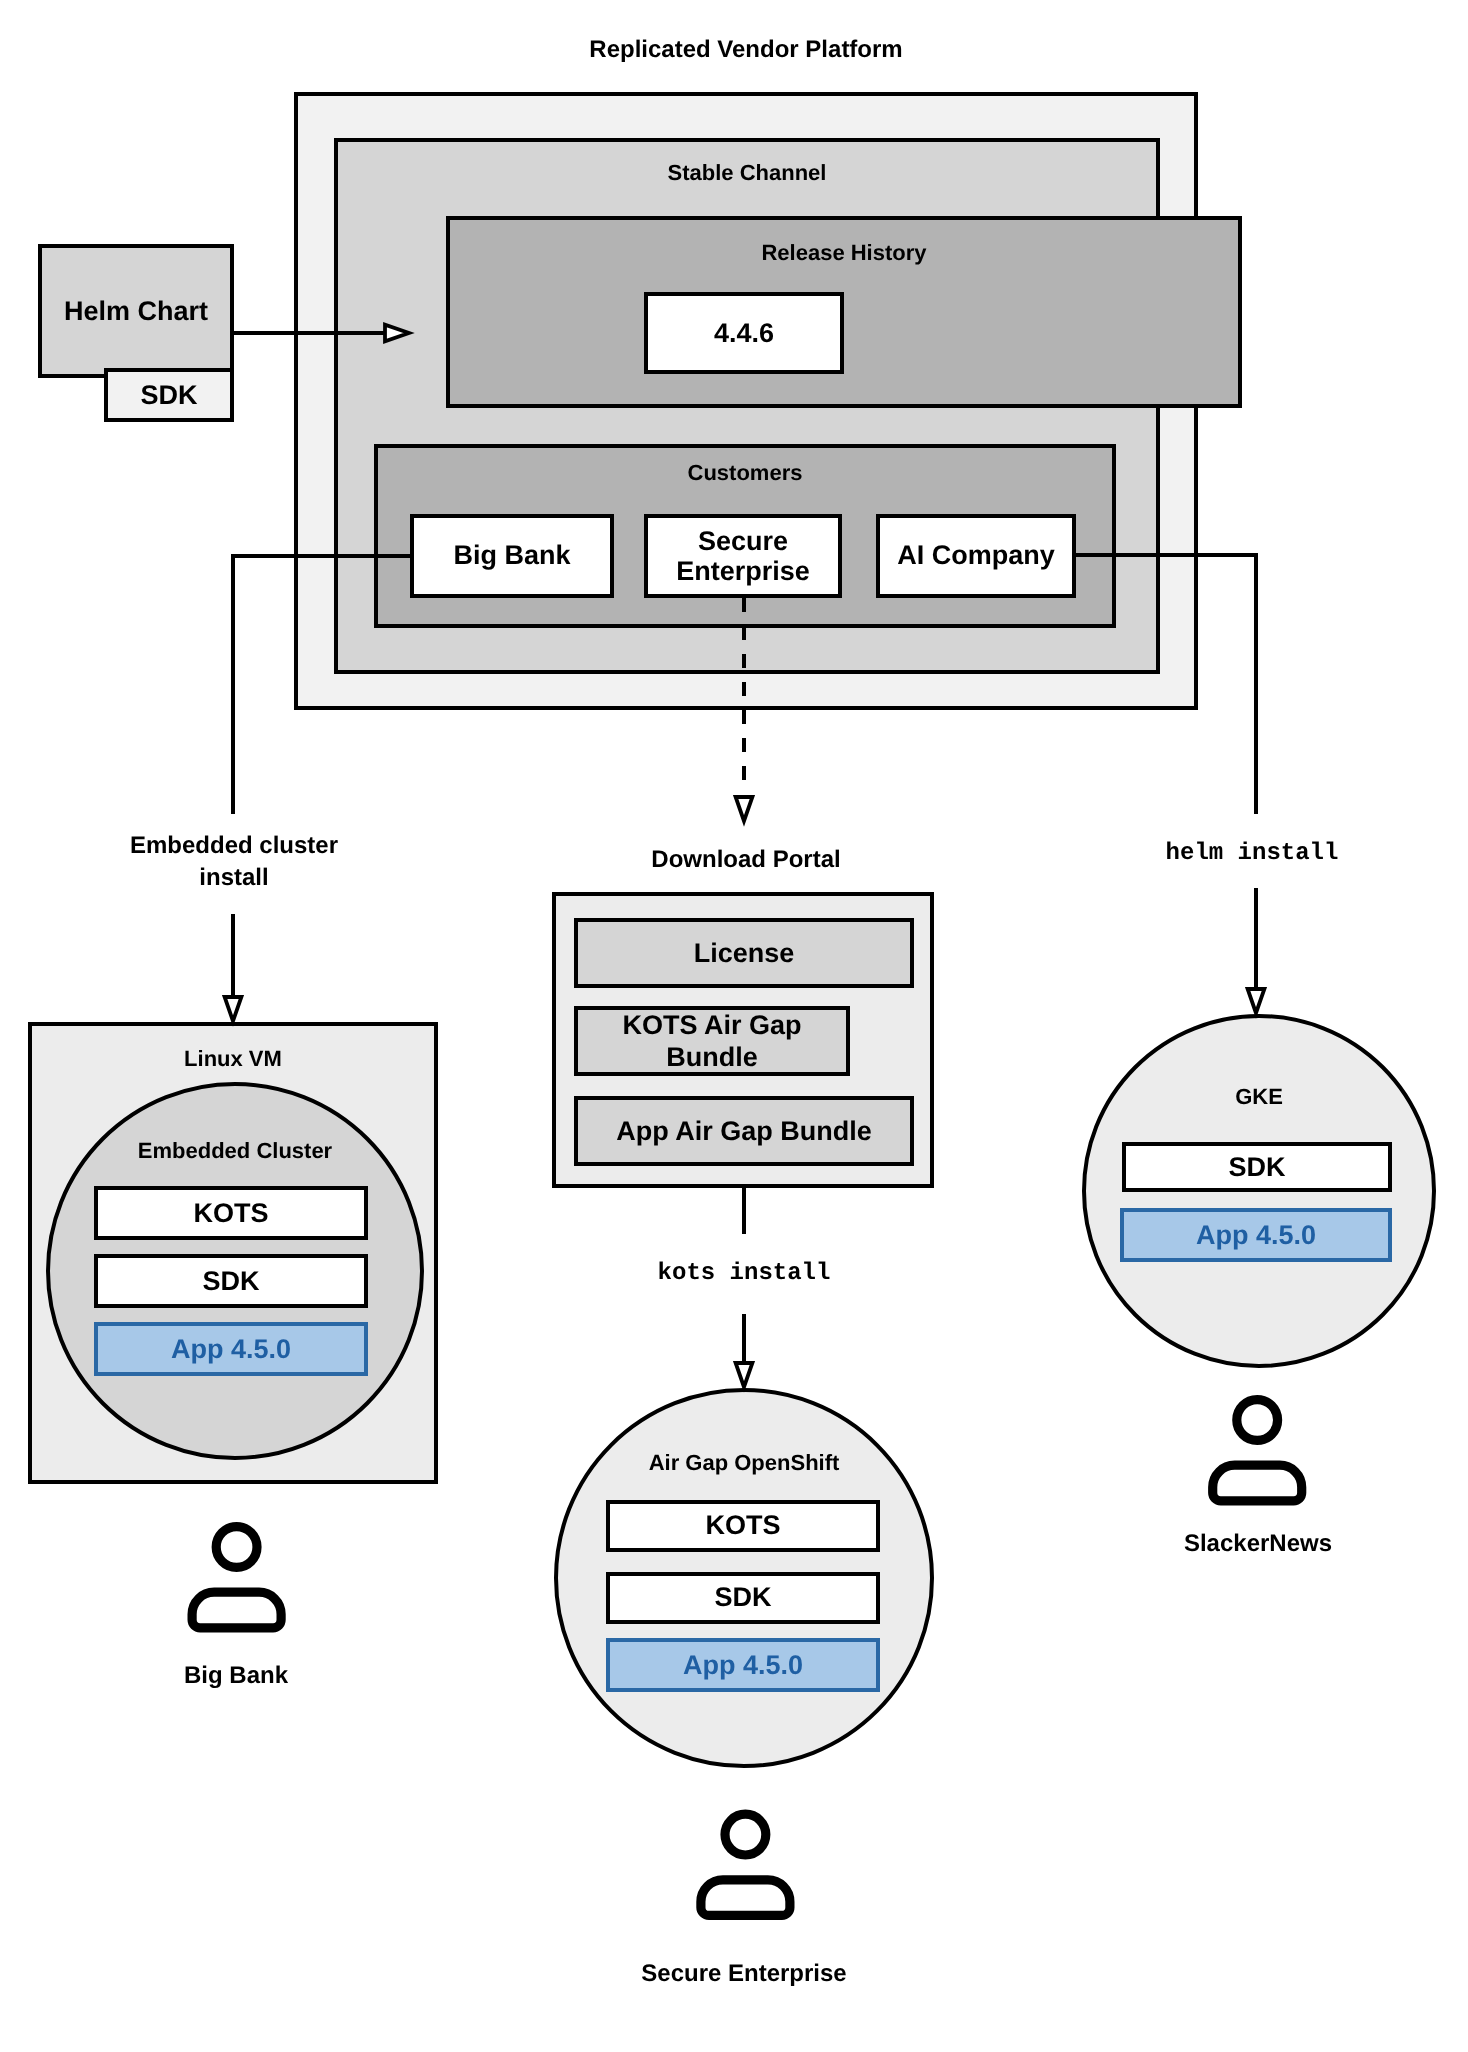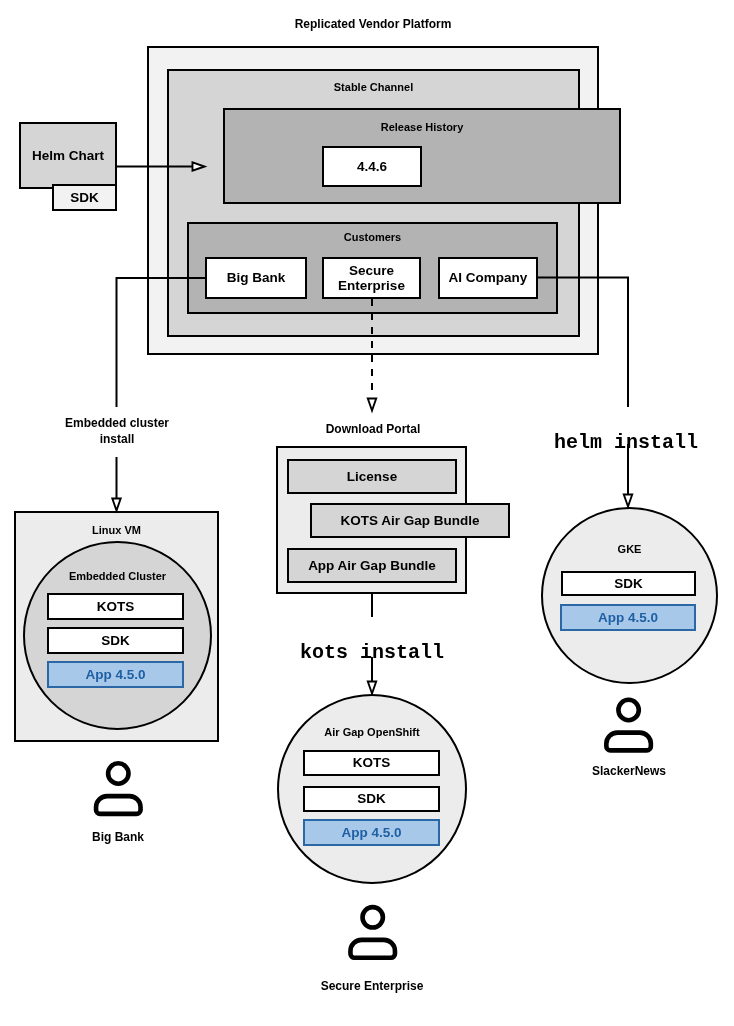--- a/index.html
+++ b/index.html
@@ -37,23 +37,22 @@
     position: absolute;
     text-align: center;
     font-size: 12px;
     line-height: 15.5px;
     transform: translate(-50%, -50%);
     white-space: nowrap;
   }
   .wraplabel { white-space: normal; }
   .mono {
     font-family: "Liberation Mono", monospace;
-    font-size: 20px;
+    font-size: 12px;
     letter-spacing: 0px;
-    margin-top: 16px;
   }
   .fill-white   { background: #ffffff; }
   .fill-lightest{ background: var(--gray-lightest, #f2f2f2); }
   .fill-light   { background: var(--gray-light, #ececec); }
   .fill-medium  { background: var(--gray-medium, #d5d5d5); }
   .fill-dark    { background: var(--gray-dark, #b3b3b3); }
   .blue {
     background: var(--blue-fill, #a7c8e8);
     border-color: var(--blue-stroke, #2a68a5);
     color: var(--blue-text, #1f5fa3);
@@ -125,21 +124,21 @@
   </div>
   <div class="box blue" style="left:47px; top:661px; width:137px; height:27px;">
     <span>App 4.5.0</span>
   </div>
   <div class="freelabel" style="left:118px; top:838px;">Big Bank</div>
 
   <div class="box fill-light" style="left:276px; top:446px; width:191px; height:148px;"></div>
   <div class="box fill-medium" style="left:287px; top:459px; width:170px; height:35px;">
     <span>License</span>
   </div>
-  <div class="box fill-medium" style="left:287px; top:503px; width:200px; height:35px;margin-left:23px;">
+  <div class="box fill-medium" style="left:287px; top:503px; width:138px; height:35px;">
     <span>KOTS Air Gap Bundle</span>
   </div>
   <div class="box fill-medium" style="left:287px; top:548px; width:170px; height:35px;">
     <span>App Air Gap Bundle</span>
   </div>
 
   <div class="box circle fill-light" style="left:277px; top:694px; width:190px; height:190px;">
     <span class="toplabel" style="top:29px;">Air Gap OpenShift</span>
   </div>
   <div class="box fill-white" style="left:303px; top:750px; width:137px; height:26px;">

